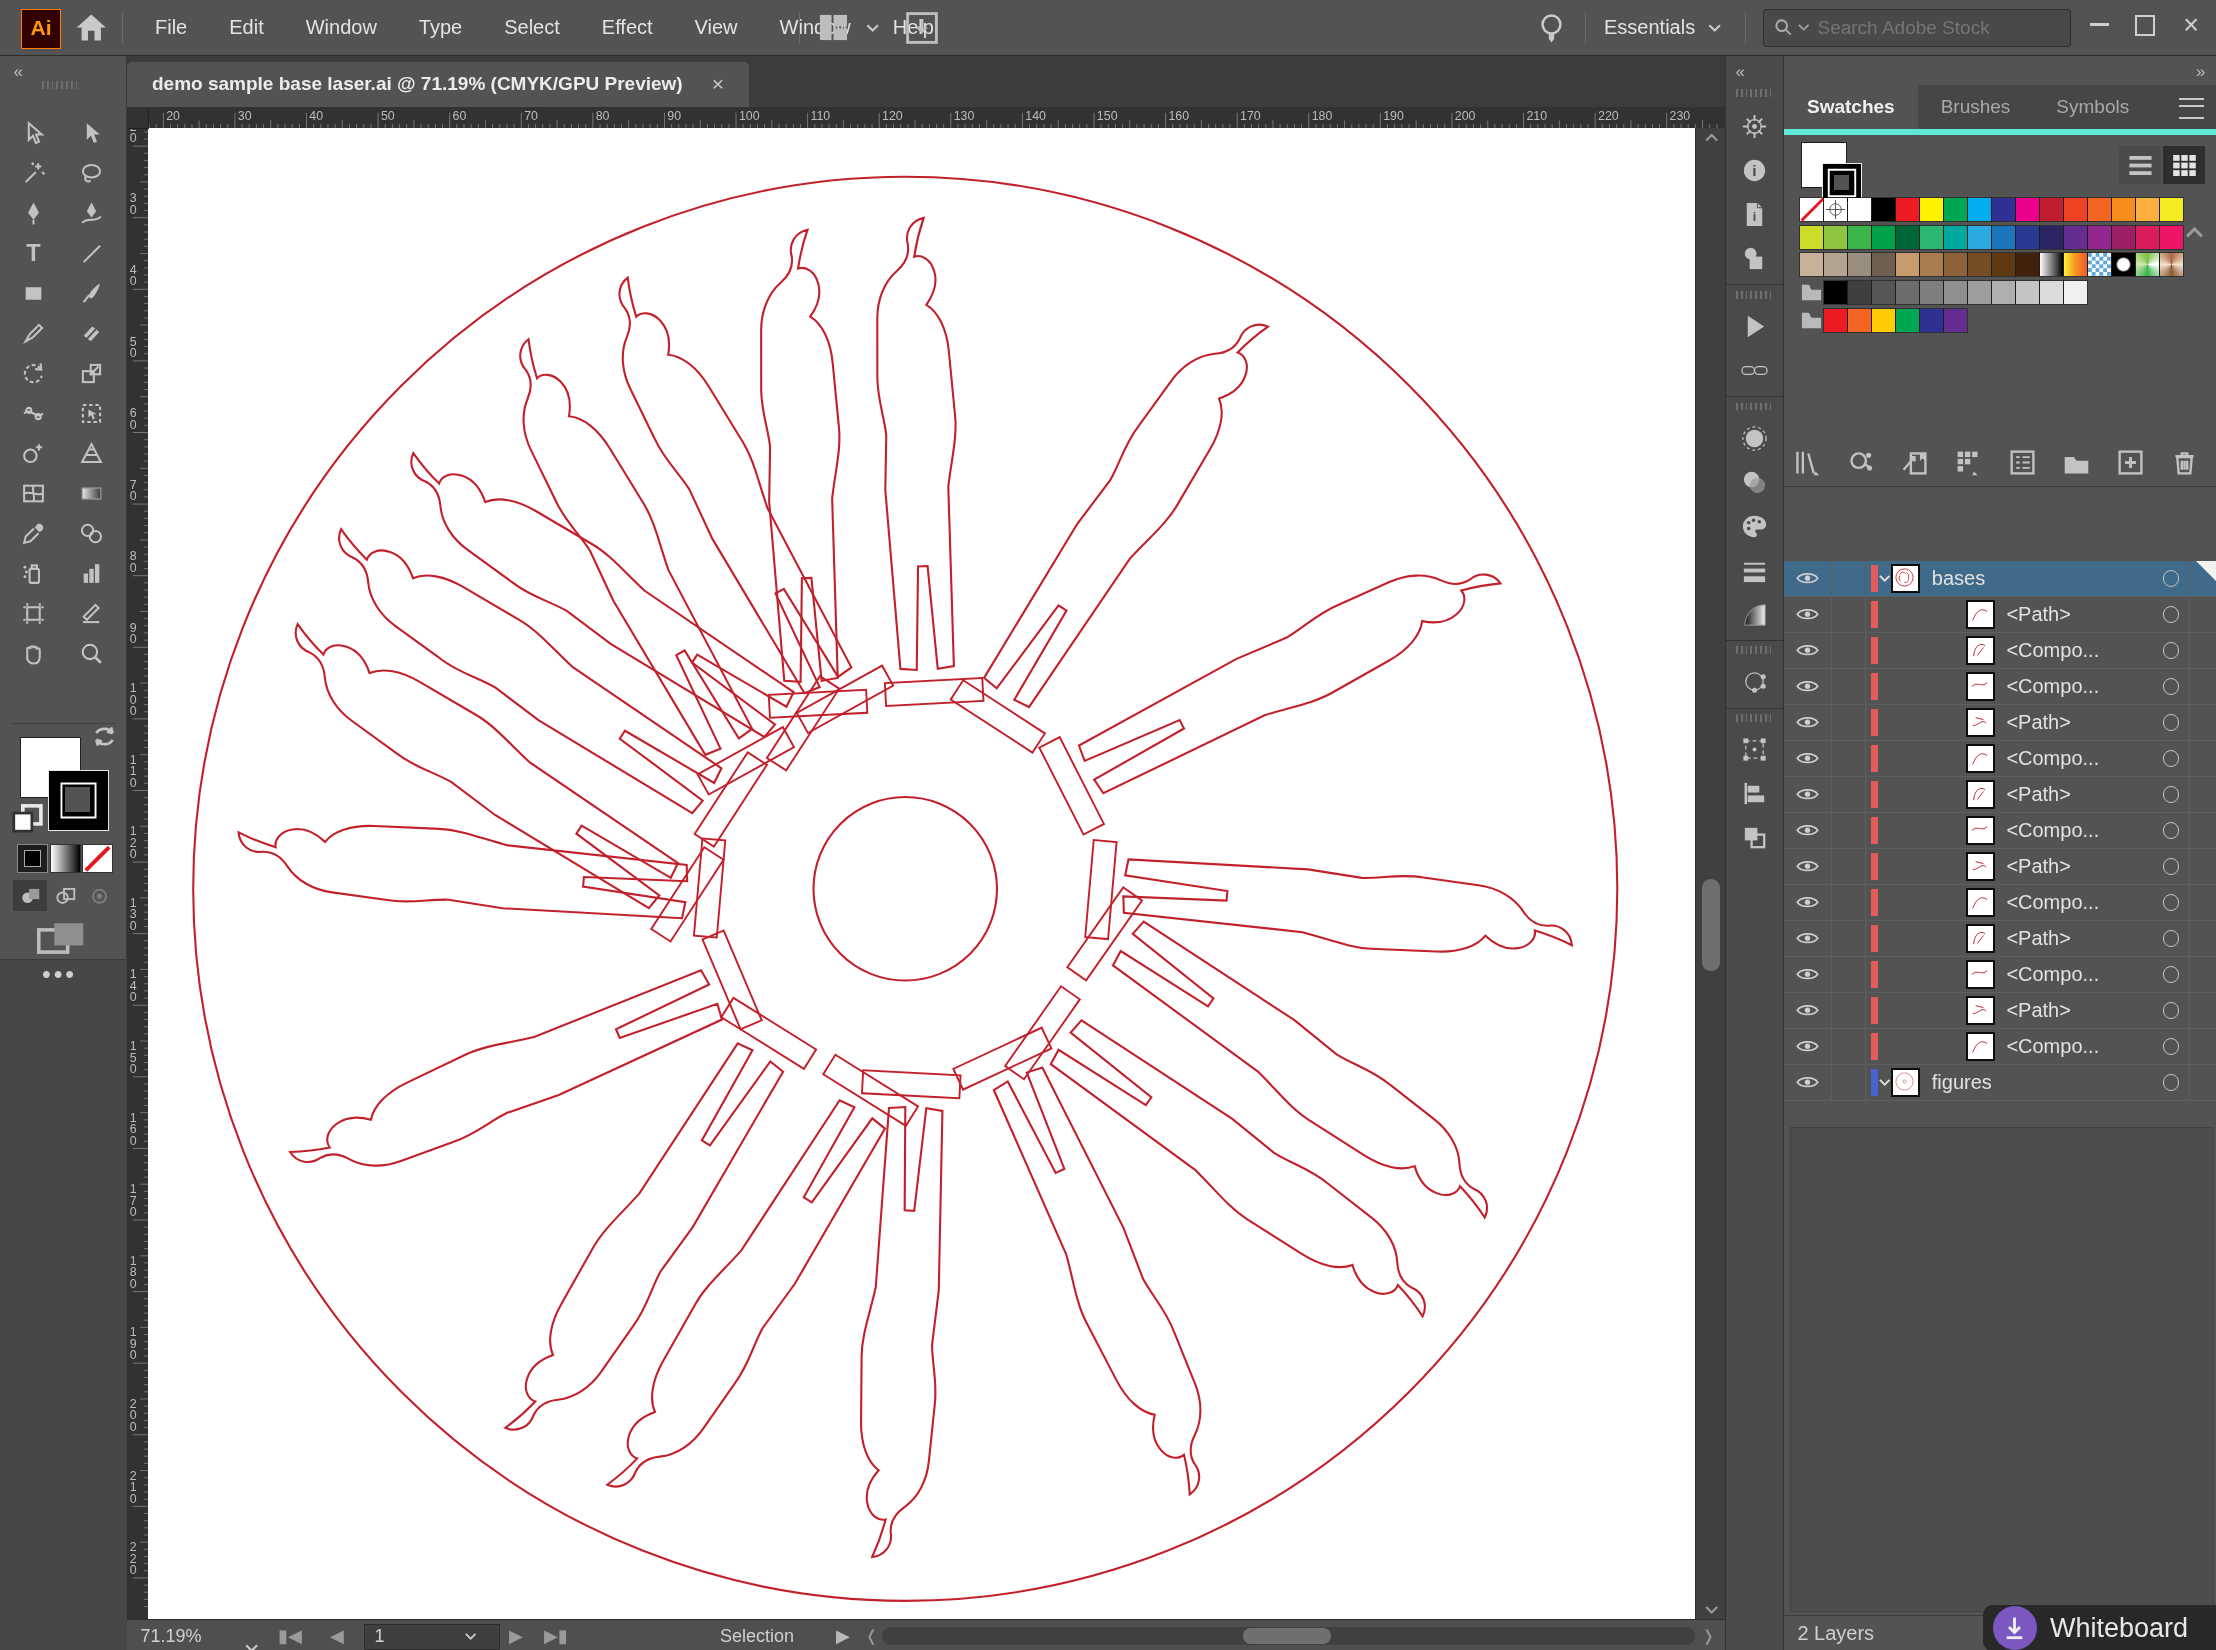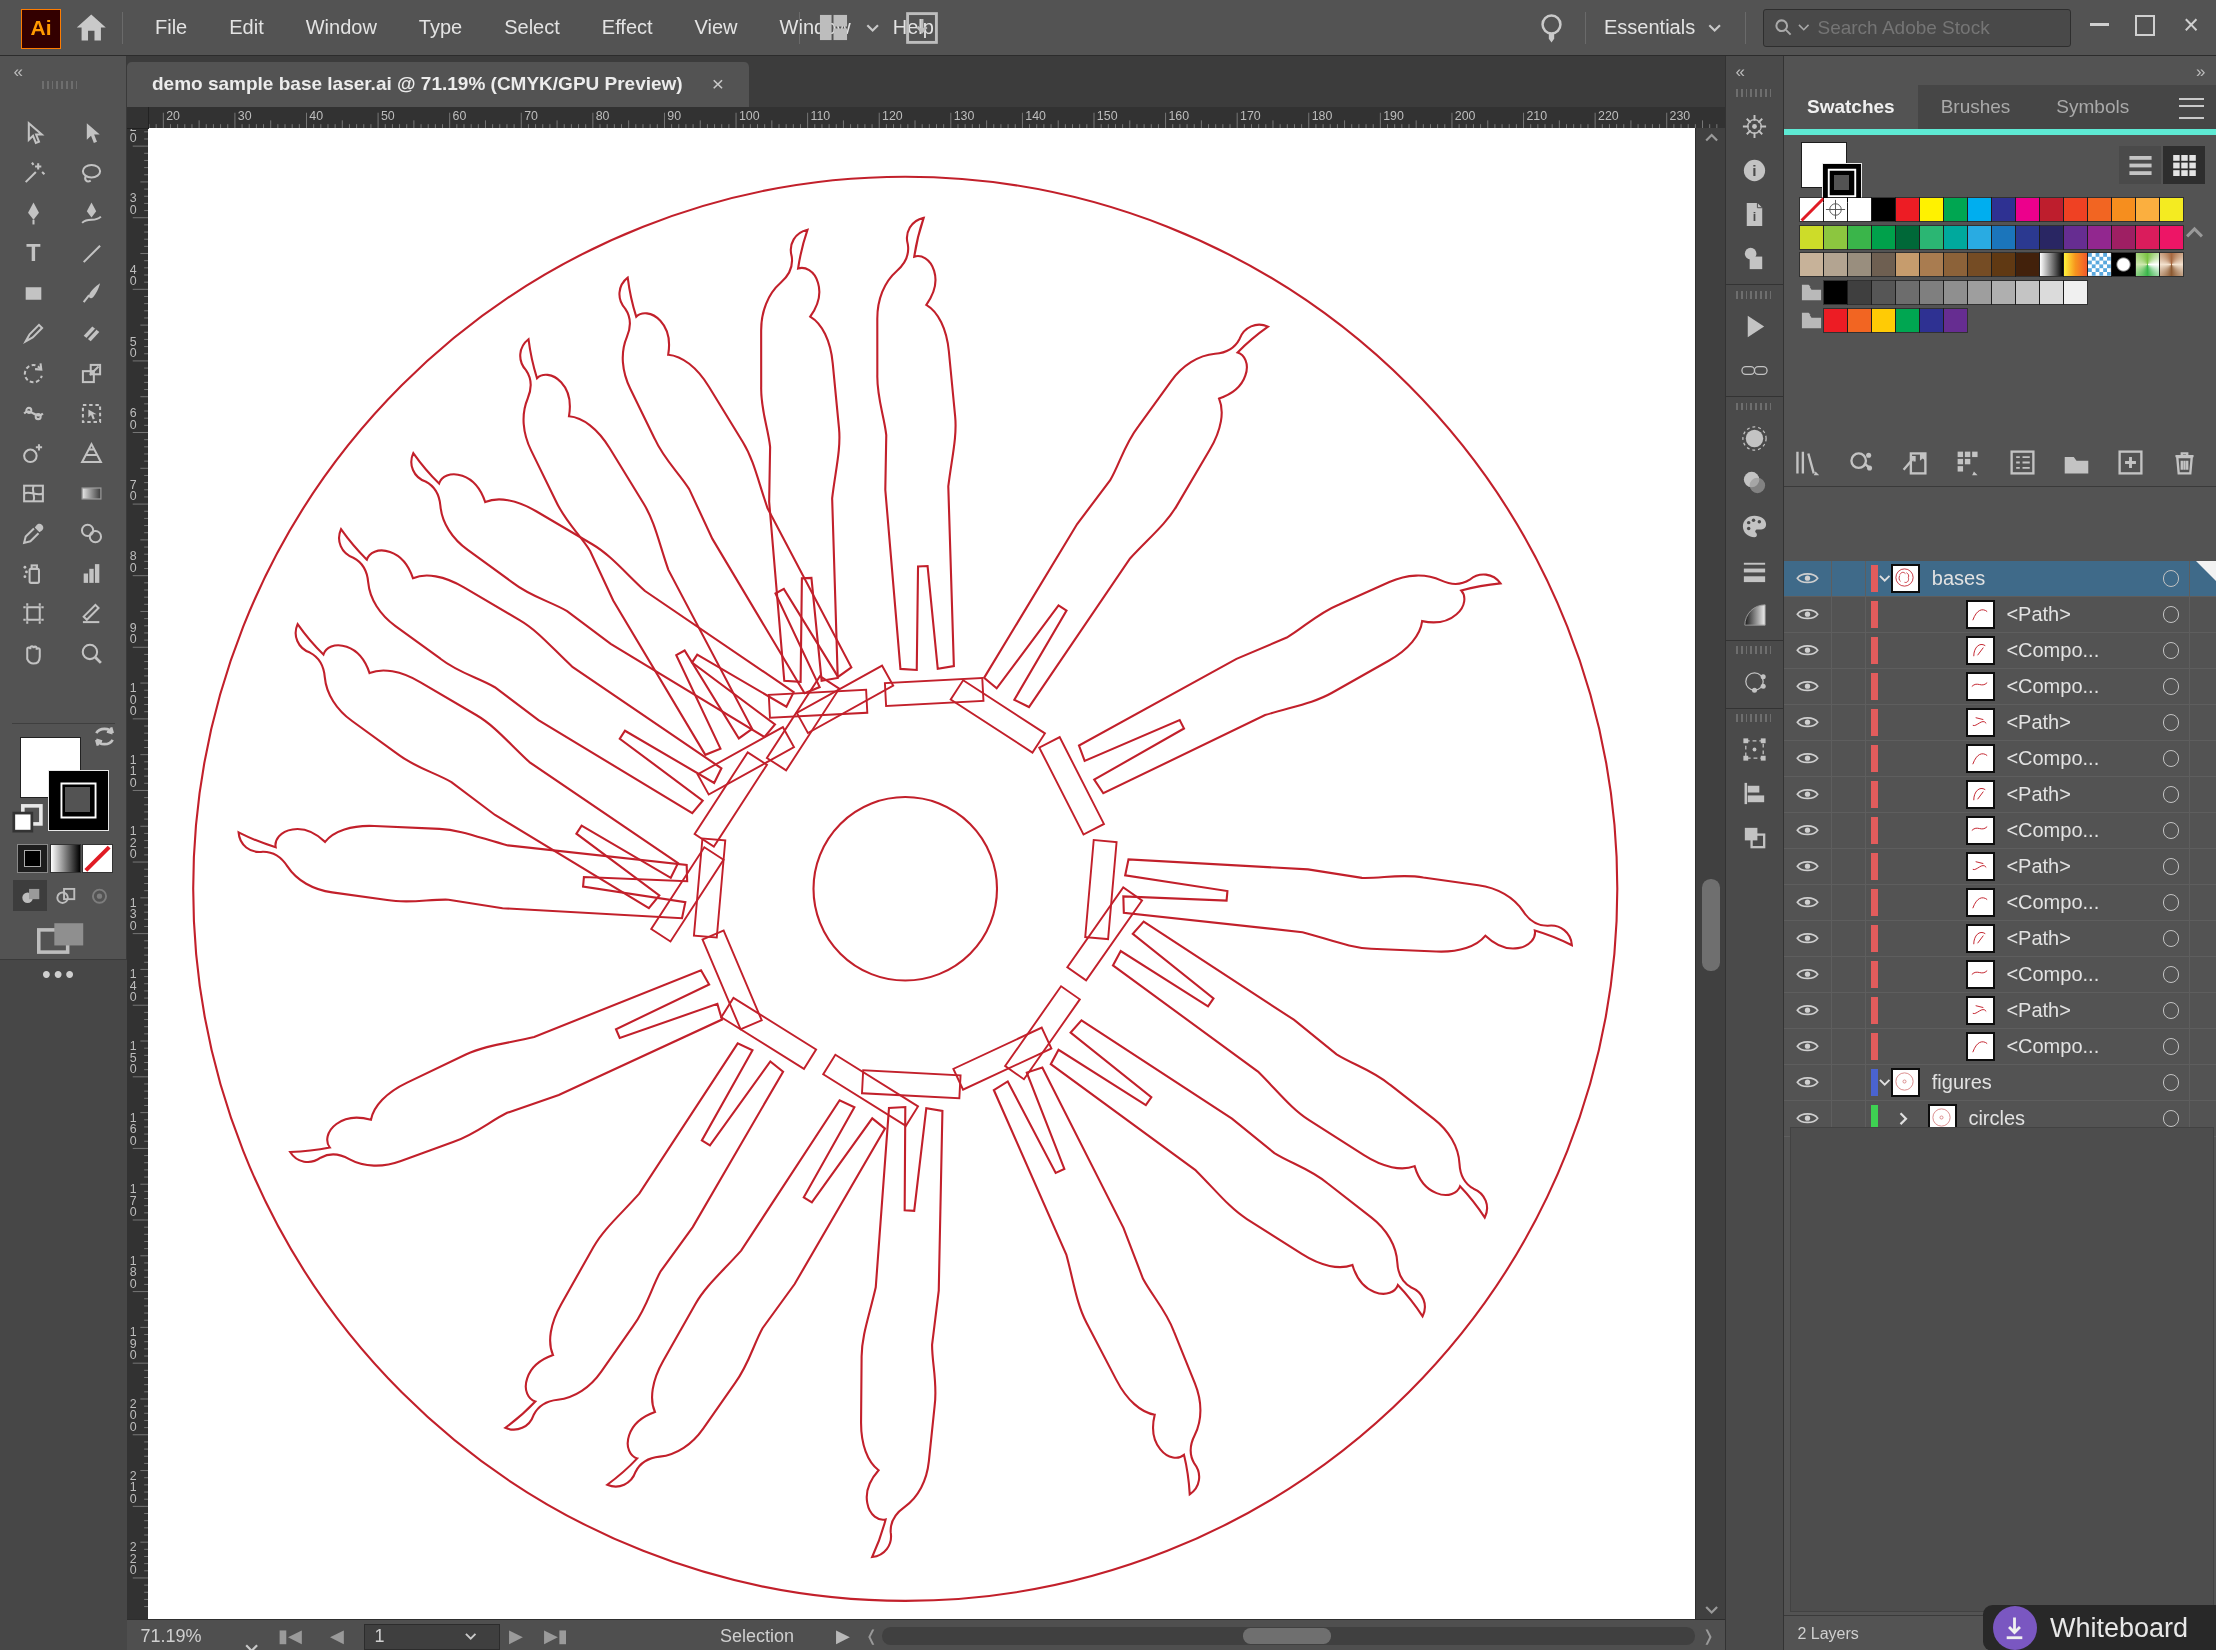--- a/index.html
+++ b/index.html
@@ -1603,48 +1603,24 @@
           <div class="thumb">
             <svg viewBox="0 0 24 24" width="23" height="23">
               <circle cx="12" cy="12" r="9" fill="none" stroke="#d98a8a"></circle>
               <circle cx="12" cy="12" r="1.6" fill="none" stroke="#d98a8a"></circle>
             </svg>
           </div>
           <span class="lbl">figures</span>
           <div class="target"></div>
           <div class="selcol"></div>
         </div>
-        <div class="lrow">
-          <div class="eyec">
-            <svg viewBox="0 0 24 14" width="25" height="14.3">
-              <path d="M2 7 C6 1.5 18 1.5 22 7 C18 12.5 6 12.5 2 7 Z" fill="none" stroke="#cfcfcf" stroke-width="1.6"></path>
-              <circle cx="12" cy="7" r="2.6" fill="#cfcfcf"></circle>
-            </svg>
-          </div>
-          <div class="lockc"></div>
-          <div class="cbar" style="background:#3ed152"></div>
-          <div style="width:50px;display:flex;justify-content:center">
-            <svg width="10.5" height="15.3" viewBox="0 0 9 14">
-              <path d="M2 2 L7 7 L2 12" stroke="#e0e0e0" stroke-width="2" fill="none"></path>
-            </svg>
-          </div>
-          <div class="thumb">
-            <svg viewBox="0 0 24 24" width="23" height="23">
-              <circle cx="12" cy="12" r="9" fill="none" stroke="#d98a8a"></circle>
-              <circle cx="12" cy="12" r="1.6" fill="none" stroke="#d98a8a"></circle>
-            </svg>
-          </div>
-          <span class="lbl">circles</span>
-          <div class="target"></div>
-          <div class="selcol"></div>
-        </div>
       </div>
     <div id="layers-empty"></div>
     <div id="panel-bottom">
-      <span style="font-size:16px;color:#cfcfcf;margin-left:13.4px">2 Layers</span>
+      <span style="font-size:20px;color:#cfcfcf;margin-left:13.4px">2 Layers</span>
 
     </div>
   </div>
 
   <div id="wboverlay">
     <div id="wb-circle">
       <svg width="23" height="25" viewBox="0 0 14 16">
           <path d="M7 1 V10 M3.5 7 L7 10.5 L10.5 7" stroke="#f0f0f0" stroke-width="1.8" fill="none"></path>
           <rect x="2" y="13" width="10" height="1.8" fill="#f0f0f0"></rect>
         </svg>

